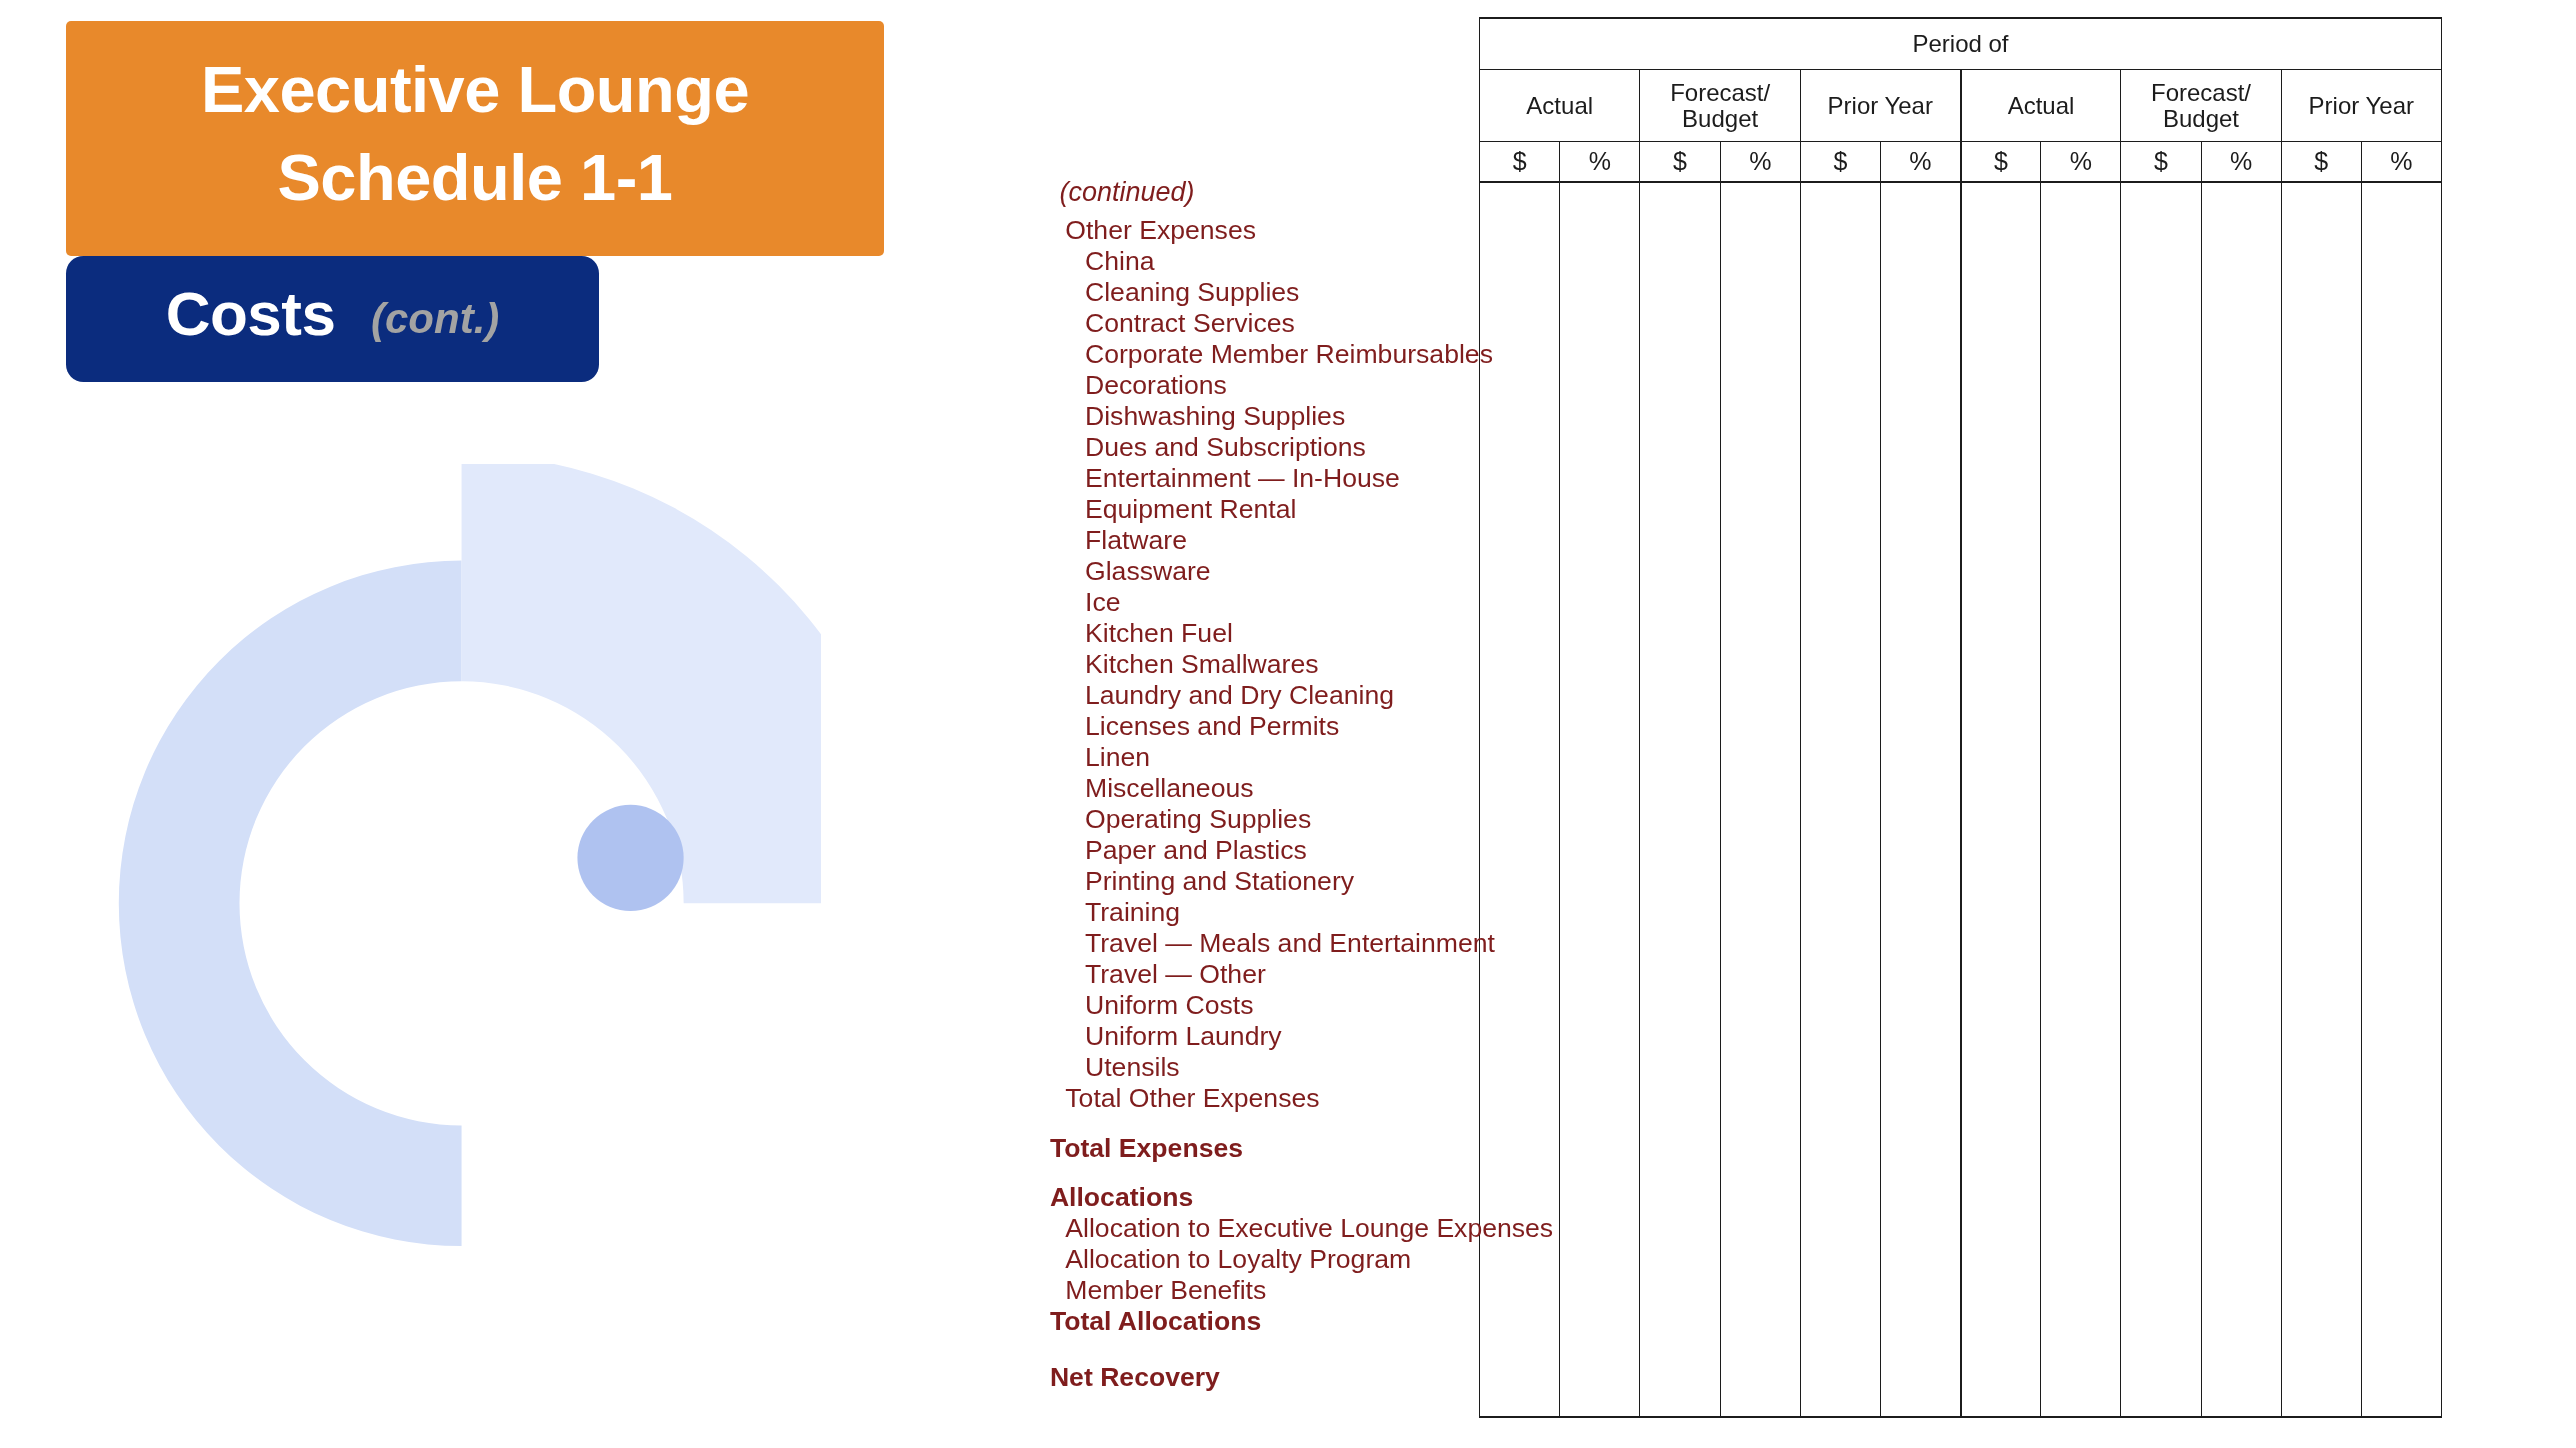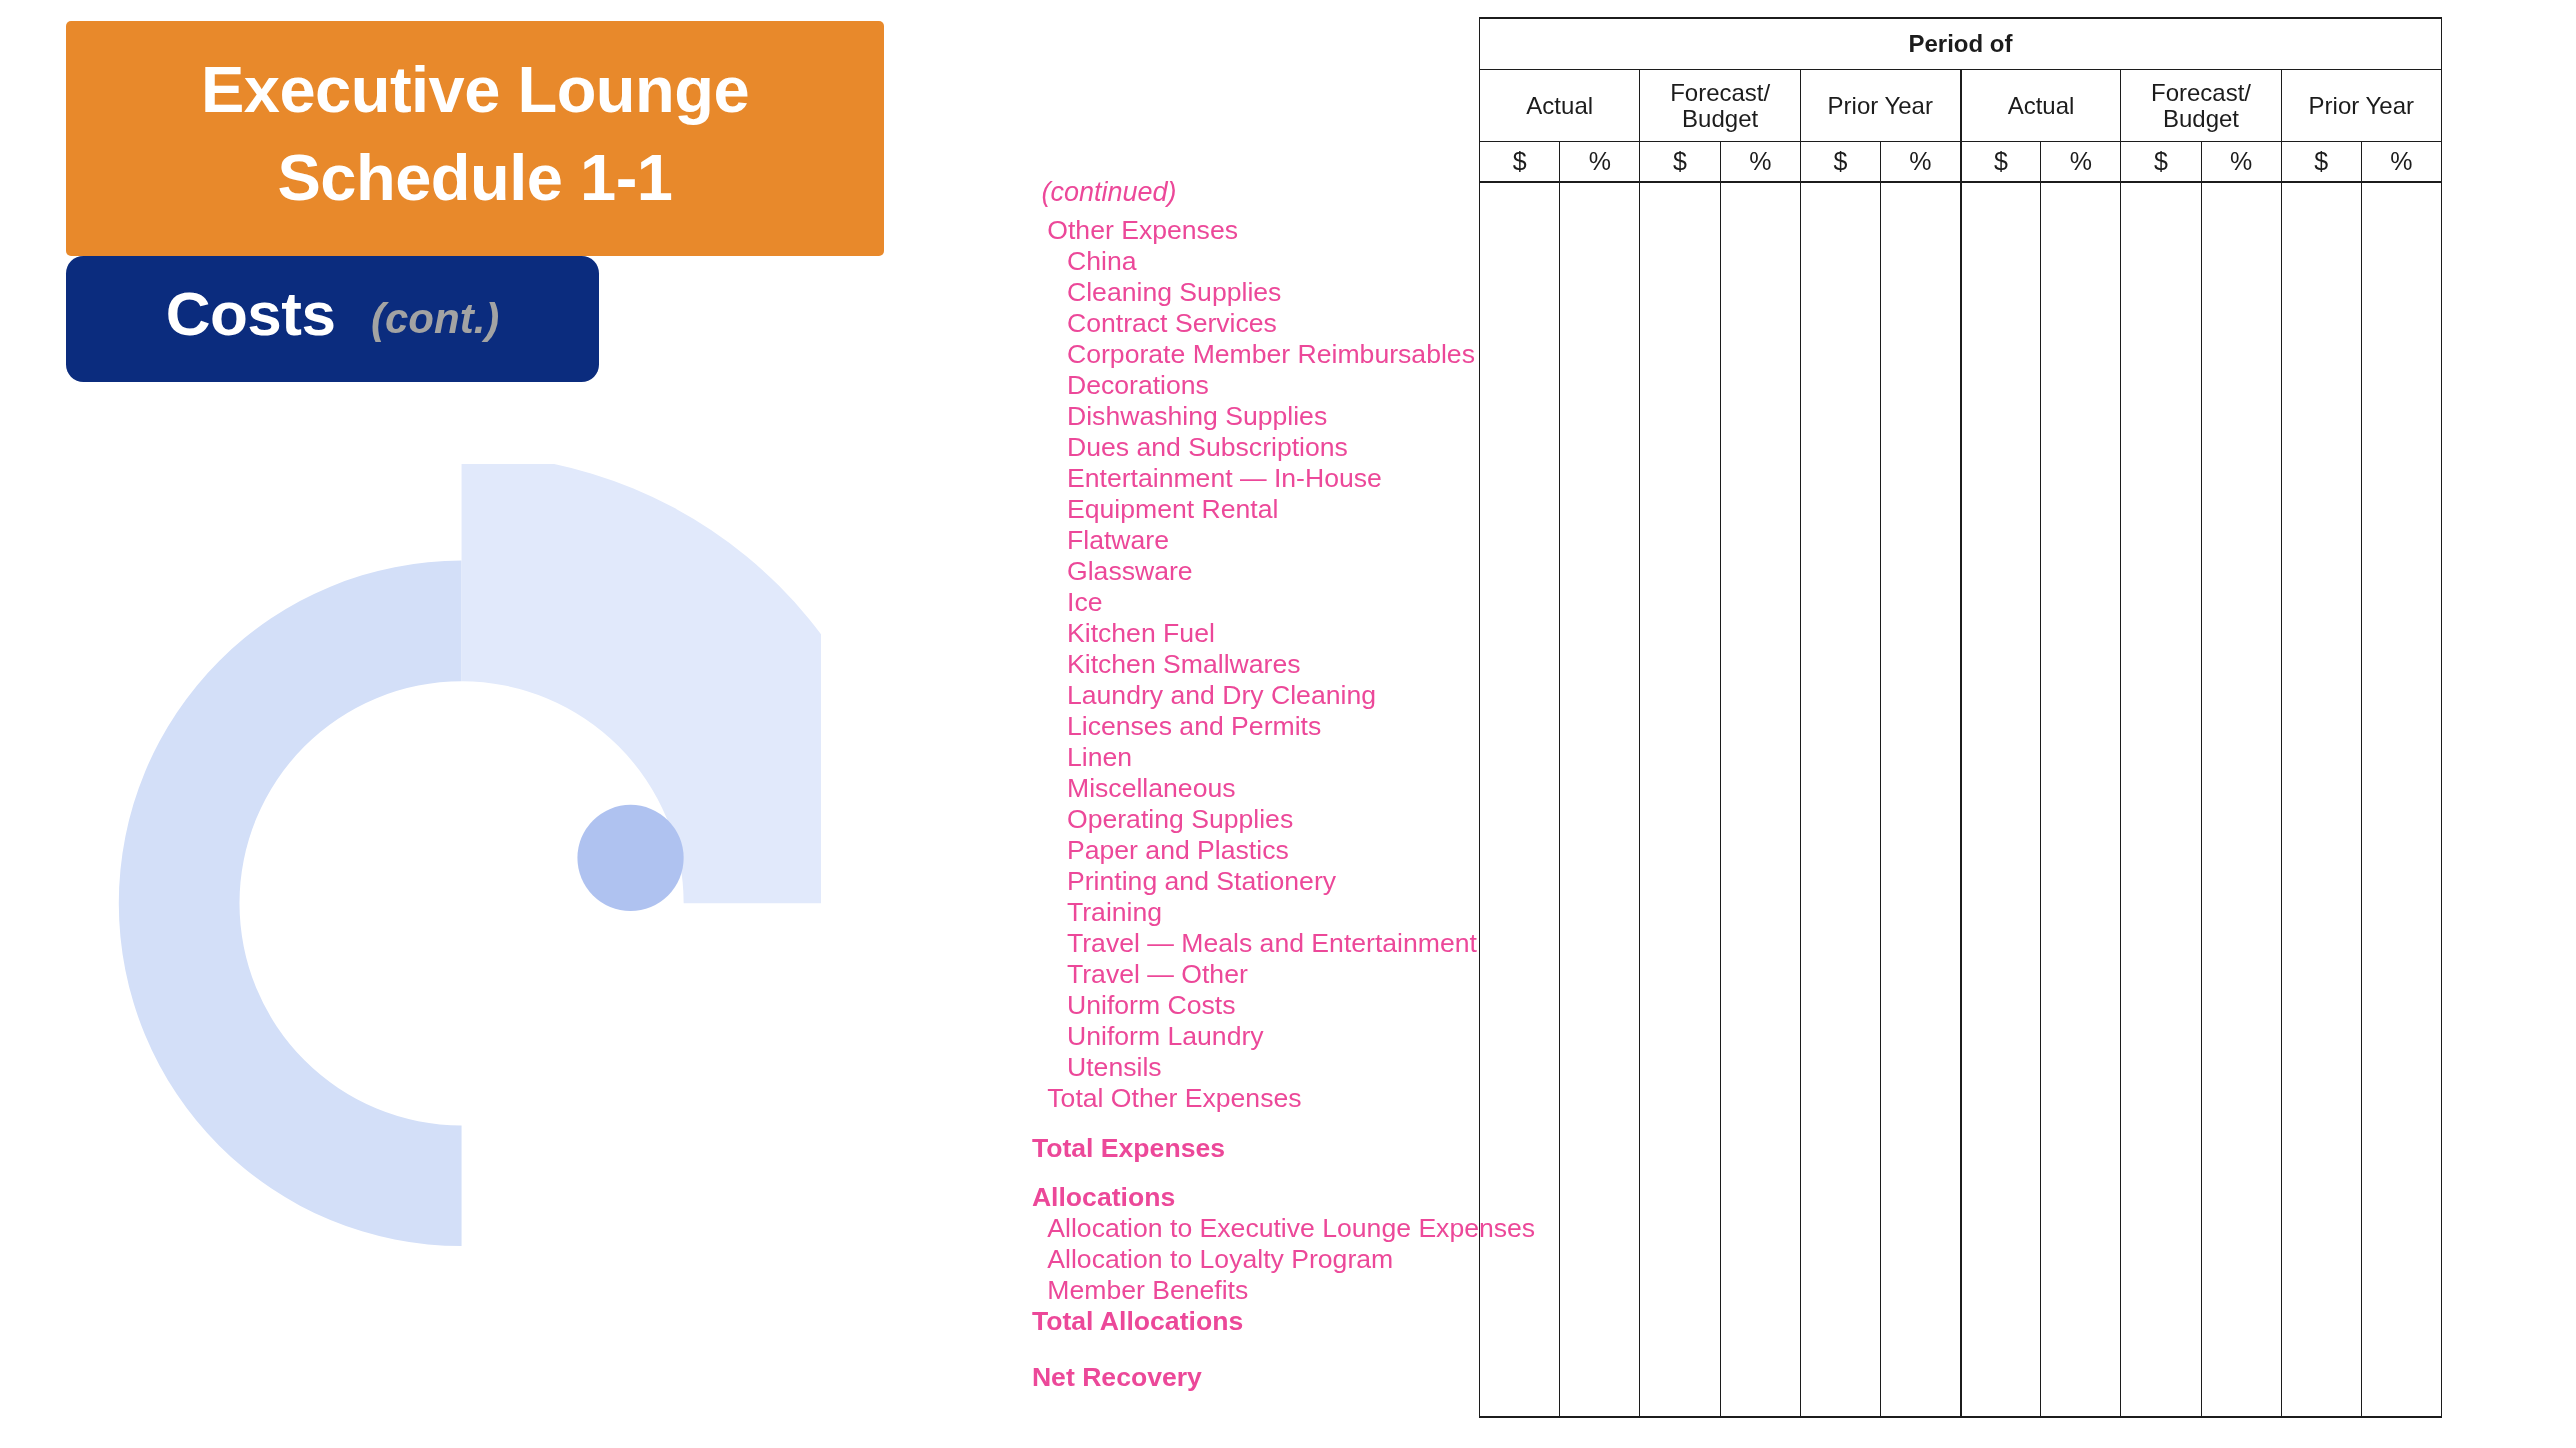--- a/index.html
+++ b/index.html
@@ -48,23 +48,24 @@
     z-index:1;pointer-events:none;
   }
   #deco svg{display:block;width:100%;height:100%;}
 
   
   #itemlist{
     position:absolute;left:1028px;top:169px;width:454px;
     z-index:4;
   }
   .li{
-    font-size:26.6px;color:#ec4899;line-height:1;
+    font-size:26.6px;color:#7f1d1d;line-height:1;
     height:31px;display:flex;align-items:center;
     white-space:nowrap;
+    margin-left:18px;
   }
   .li.continued{font-style:italic;font-size:27px;height:46px;padding-left:13.5px;}
   .li.lvl0{padding-left:19.3px;}
   .li.lvl1{padding-left:39px;}
   .li.lvl2{padding-left:3.9px;font-weight:bold;}
   .li.bold{font-weight:bold;}
   .gap-md{height:18.4px;}
   .gap-lg{height:25px;}
 
   
@@ -75,21 +76,21 @@
   #sched table{
     border-collapse:collapse;width:100%;height:100%;
     table-layout:fixed;
   }
   #sched td{
     border:1.5px solid #1c1c1c;
     text-align:center;vertical-align:middle;
     font-size:24px;color:#1c1c1c;
     padding:0;
   }
-  #sched td.h-top{height:50px;font-size:24px;border-top-width:2.5px;font-weight:bold;}
+  #sched td.h-top{height:50px;font-size:24px;border-top-width:2.5px;}
   #sched td.h-grp{height:40px;}
   #sched td.h-col{height:71px;line-height:1.12;}
   #sched td.h-unit{height:39px;font-size:25px;}
   #sched td.dash-left{border-left:1.8px dashed #1c1c1c;}
   #sched td.body{border-top-width:2.3px;}
   #sched td.thick-left{border-left-width:2.5px;}
   #sched tr.bodyrow td{border-bottom-width:2.5px;}
   .twoline{display:block;line-height:1.1;}
 </style>
 </head>

